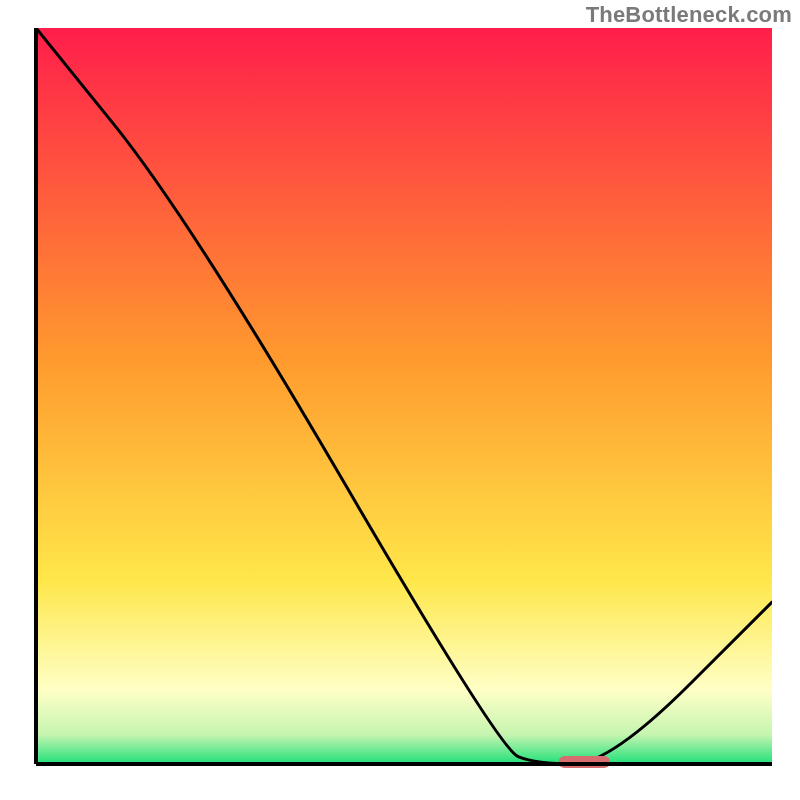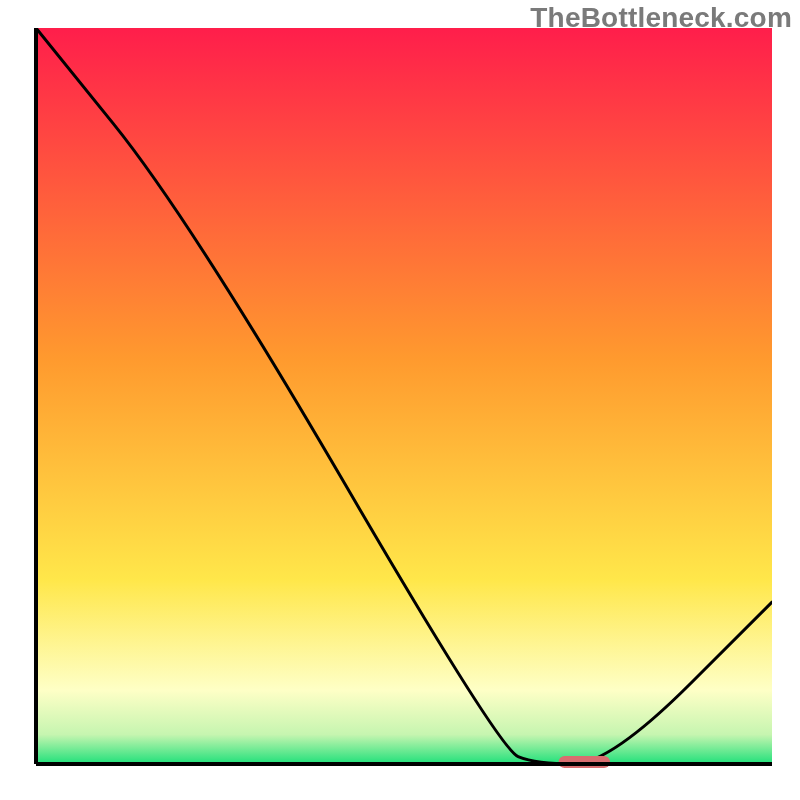--- a/index.html
+++ b/index.html
@@ -13,21 +13,21 @@
   }
   .wrap {
     position: relative;
     width: 800px;
     height: 800px;
   }
   .watermark {
     position: absolute;
     top: 2px;
     right: 8px;
-    font-size: 28px;
+    font-size: 22px;
     font-weight: bold;
     color: #7a7a7a;
     letter-spacing: 0.2px;
     z-index: 10;
   }
   svg.chart {
     position: absolute;
     top: 28px;
     left: 28px;
     width: 744px;

